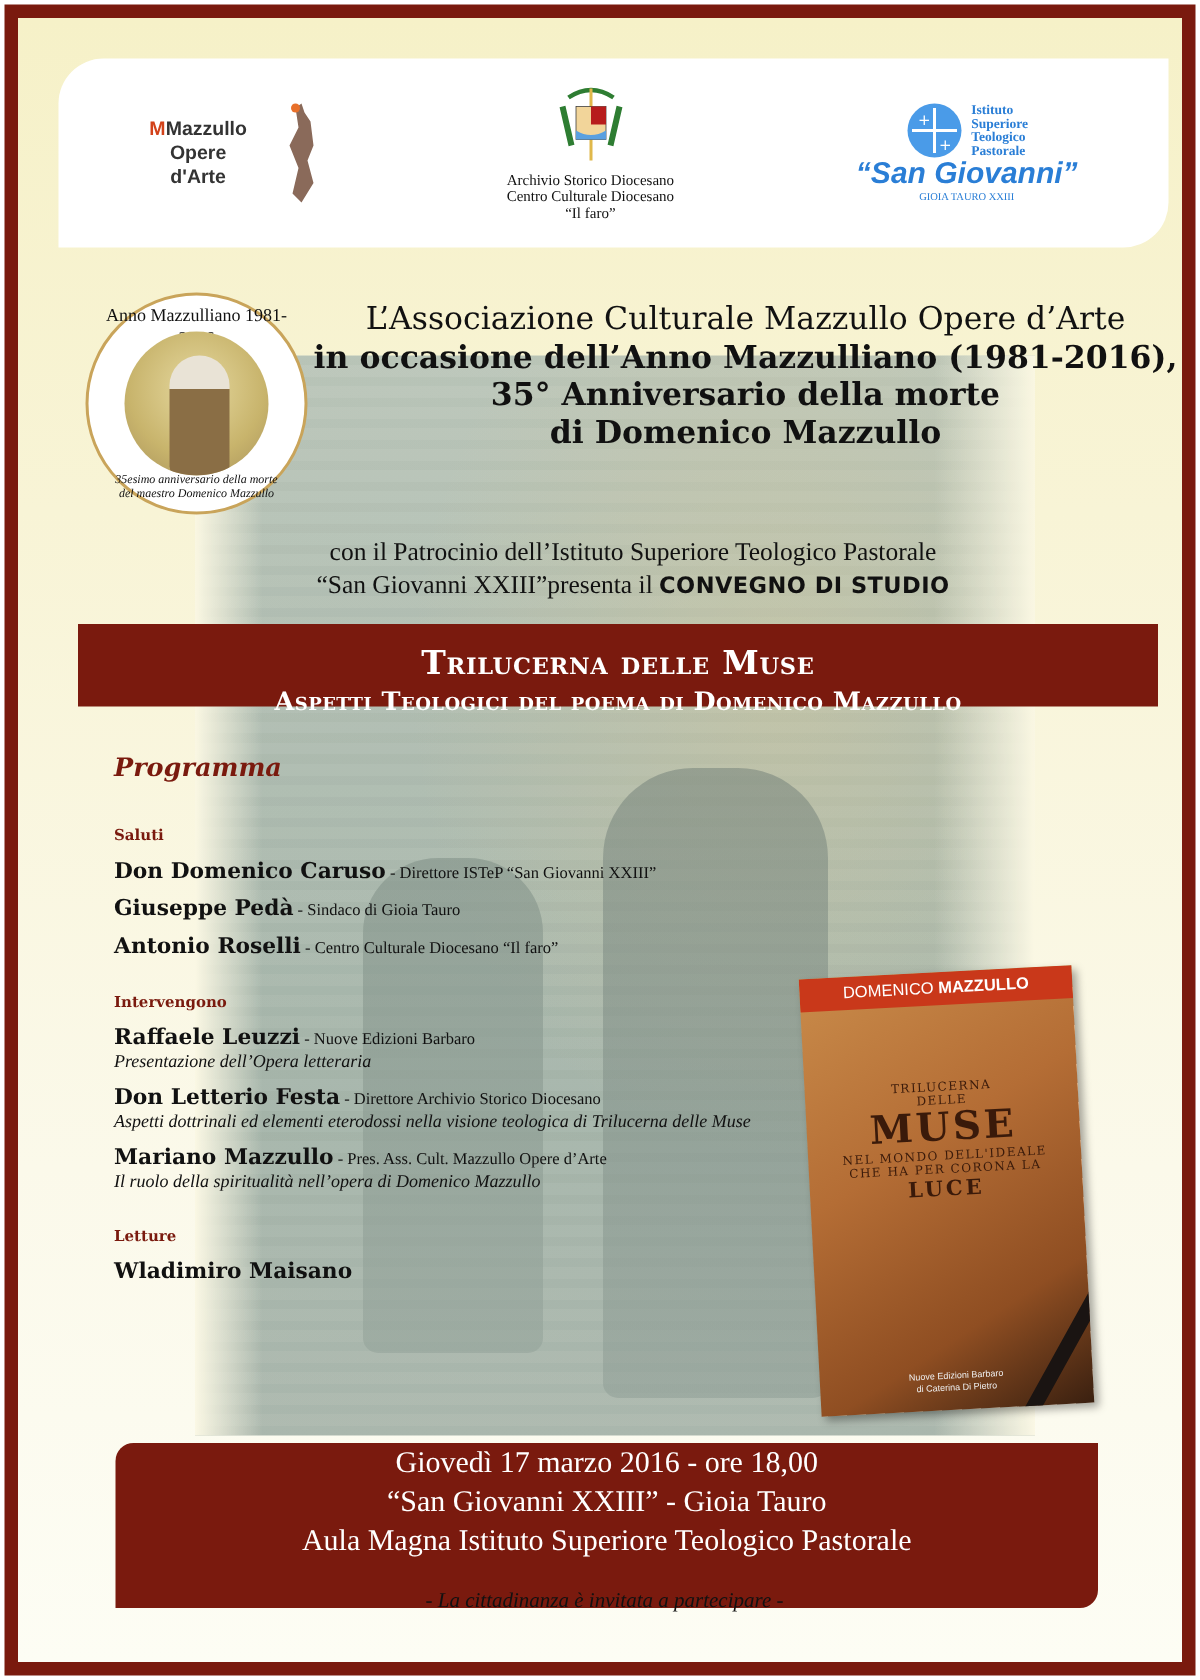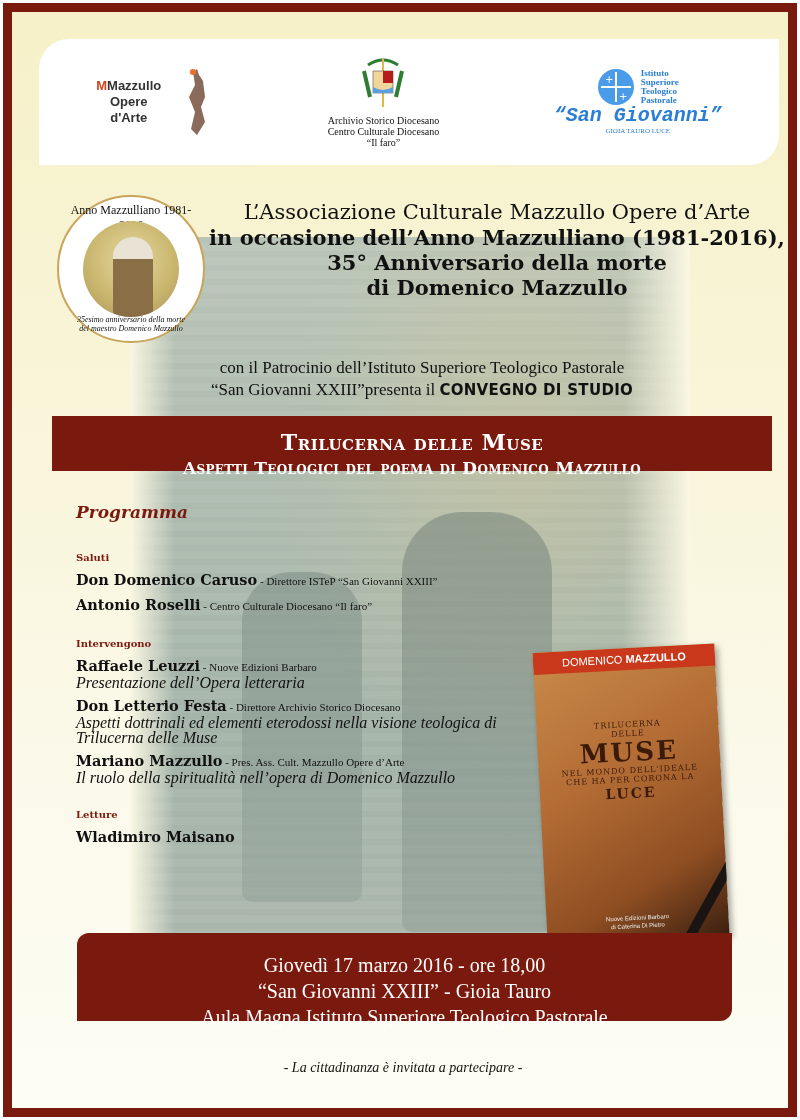--- a/index.html
+++ b/index.html
@@ -45,21 +45,21 @@
   }
   .logo { display: flex; flex-direction: column; align-items: center; text-align: center;
     font-family: "Liberation Serif", serif; font-size: 10px; line-height: 11px; color: #111; }
   .logo-img { margin-bottom: 6px; }
   .mz-logo { display: flex; align-items: center; gap: 22px; }
   .mz-text { font-family: "Liberation Sans", sans-serif; font-size: 13px; line-height: 16px; color: #333; font-weight: bold; }
   .mz-text .r { color: #d2421a; }
   .sg-logo { display: flex; flex-direction: column; align-items: center; }
   .sg-top { display: flex; align-items: center; gap: 6px; }
   .sg-small { font-family: "Liberation Serif", serif; font-size: 9px; line-height: 9px; color: #2a7ed6; font-weight: bold; text-align: left; }
-  .sg-big { font-family: Liberation Mono, monospace; font-style: italic; font-weight: bold; font-size: 20px; color: #2a7ed6; line-height: 20px; }
+  .sg-big { font-family: Liberation Sans, sans-serif; font-style: italic; font-weight: bold; font-size: 20px; color: #2a7ed6; line-height: 20px; }
   .sg-sub { font-size: 7px; color: #2a7ed6; font-family: "Liberation Serif", serif; }
 
   
   .badge {
     position: absolute; left: 45px; top: 183px; width: 148px; height: 148px;
     border-radius: 50%; background: #fff; border: 2px solid #c9a45a;
     display: flex; align-items: center; justify-content: center;
   }
   .badge-inner { width: 96px; height: 96px; border-radius: 50%;
     background: radial-gradient(circle at 50% 40%, #e6d9a0 0%, #c8b46c 60%, #a8915a 100%);
@@ -87,42 +87,42 @@
   .title-bar .t1 { font-size: 22px; line-height: 28px; font-variant: small-caps; letter-spacing: 0.5px; }
   .title-bar .t2 { font-size: 17px; line-height: 24px; font-variant: small-caps; letter-spacing: 0.3px; }
 
   .program { position: absolute; left: 64px; top: 490px; width: 460px;
     font-family: "DejaVu Serif", serif; color: #111; }
   .program .prog-h { font-style: italic; font-weight: bold; color: #7a1a0e; font-size: 17px; margin-bottom: 26px; }
   .sec-h { color: #7a1a0e; font-weight: bold; font-size: 10px; line-height: 20px; margin-bottom: 2px; }
   .row { margin-bottom: 6px; }
   .row .name { font-weight: bold; font-size: 14.5px; }
   .row .sep, .row .role { font-size: 11px; font-family: "Liberation Serif", serif; font-weight: normal; }
-  .row .topic { display: block; font-style: italic; font-size: 16px; line-height: 15px; font-family: "Liberation Serif", serif; }
+  .row .topic { display: block; font-style: italic; font-size: 12px; line-height: 15px; font-family: "Liberation Serif", serif; }
   .gap { height: 14px; }
 
   
   .book { position: absolute; left: 528px; top: 636px; width: 182px; height: 292px;
     transform: rotate(-3deg);
     background: linear-gradient(150deg, #c98b4a 0%, #b46d35 40%, #8f4e22 75%, #3a2010 100%);
     box-shadow: 3px 3px 6px rgba(0,0,0,0.35); overflow: hidden; }
   .book-band { background: #c9381a; color: #fff; font-family: "Liberation Sans", sans-serif;
     font-size: 11px; padding: 5px 6px; text-align: center; }
   .book-band b { font-weight: bold; }
   .book-title { text-align: center; color: #3a1a0a; font-family: "DejaVu Serif", serif; margin-top: 50px; }
   .book-title .s { font-size: 8px; letter-spacing: 1px; display: block; }
   .book-title .big { font-size: 26px; font-weight: bold; letter-spacing: 2px; display: block; line-height: 28px; }
   .book-pub { position: absolute; bottom: 10px; left: 0; right: 0; text-align: center; color: #eee;
     font-family: "Liberation Sans", sans-serif; font-size: 6px; line-height: 8px; }
   .pen { position: absolute; right: -10px; top: 120px; width: 10px; height: 200px; background: #1a1412;
     transform: rotate(32deg); border-radius: 4px; }
 
-  .date-bar { position: absolute; left: 65px; top: 921px; width: 655px; height: 88px;
+  .date-bar { position: absolute; left: 65px; top: 950px; width: 655px; height: 110px;
     background: #7a1a0e; color: #fff; border-radius: 12px 0 12px 0; text-align: center;
-    font-family: "Liberation Serif", serif; font-size: 20px; line-height: 26px; padding-top: 19px; }
+    font-family: "Liberation Serif", serif; font-size: 20px; line-height: 26px; padding-top: 0; }
 
   .invite { position: absolute; left: 0; top: 1048px; width: 782px; text-align: center;
     font-family: "Liberation Serif", serif; font-style: italic; font-size: 14px; color: #111; }
 </style>
 </head>
 <body>
 
 <div class="frame">
 
   <div class="photo"></div>
@@ -169,21 +169,21 @@
           <text x="22" y="32" fill="#fff" font-size="10" font-family="DejaVu Sans, sans-serif">+</text>
         </svg>
         <div class="sg-small">
           <div>Istituto</div>
           <div>Superiore</div>
           <div>Teologico</div>
           <div>Pastorale</div>
         </div>
       </div>
       <div class="sg-big">“San Giovanni”</div>
-      <div class="sg-sub">GIOIA TAURO LUCE</div>
+      <div class="sg-sub">GIOIA TAURO XXIII</div>
     </div>
 
   </div>
 
   <div class="badge">
     <div class="badge-top">Anno Mazzulliano 1981-2016</div>
     <div class="badge-inner">
       <div class="badge-person"></div>
     </div>
     <div class="badge-bottom">
@@ -208,20 +208,23 @@
     <div class="t1">Trilucerna delle Muse</div>
     <div class="t2">Aspetti Teologici del poema di Domenico Mazzullo</div>
   </div>
 
   <div class="program">
     <div class="prog-h">Programma</div>
 
     <div class="sec-h">Saluti</div>
     <div class="row">
       <span class="name">Don Domenico Caruso</span><span class="sep"> - </span><span class="role">Direttore ISTeP “San Giovanni XXIII”</span>
+    </div>
+    <div class="row">
+      <span class="name">Giuseppe Pedà</span><span class="sep"> - </span><span class="role">Sindaco di Gioia Tauro</span>
     </div>
     <div class="row">
       <span class="name">Antonio Roselli</span><span class="sep"> - </span><span class="role">Centro Culturale Diocesano “Il faro”</span>
     </div>
 
     <div class="gap"></div>
     <div class="sec-h">Intervengono</div>
     <div class="row">
       <span class="name">Raffaele Leuzzi</span><span class="sep"> - </span><span class="role">Nuove Edizioni Barbaro</span>
       <span class="topic">Presentazione dell’Opera letteraria</span>

